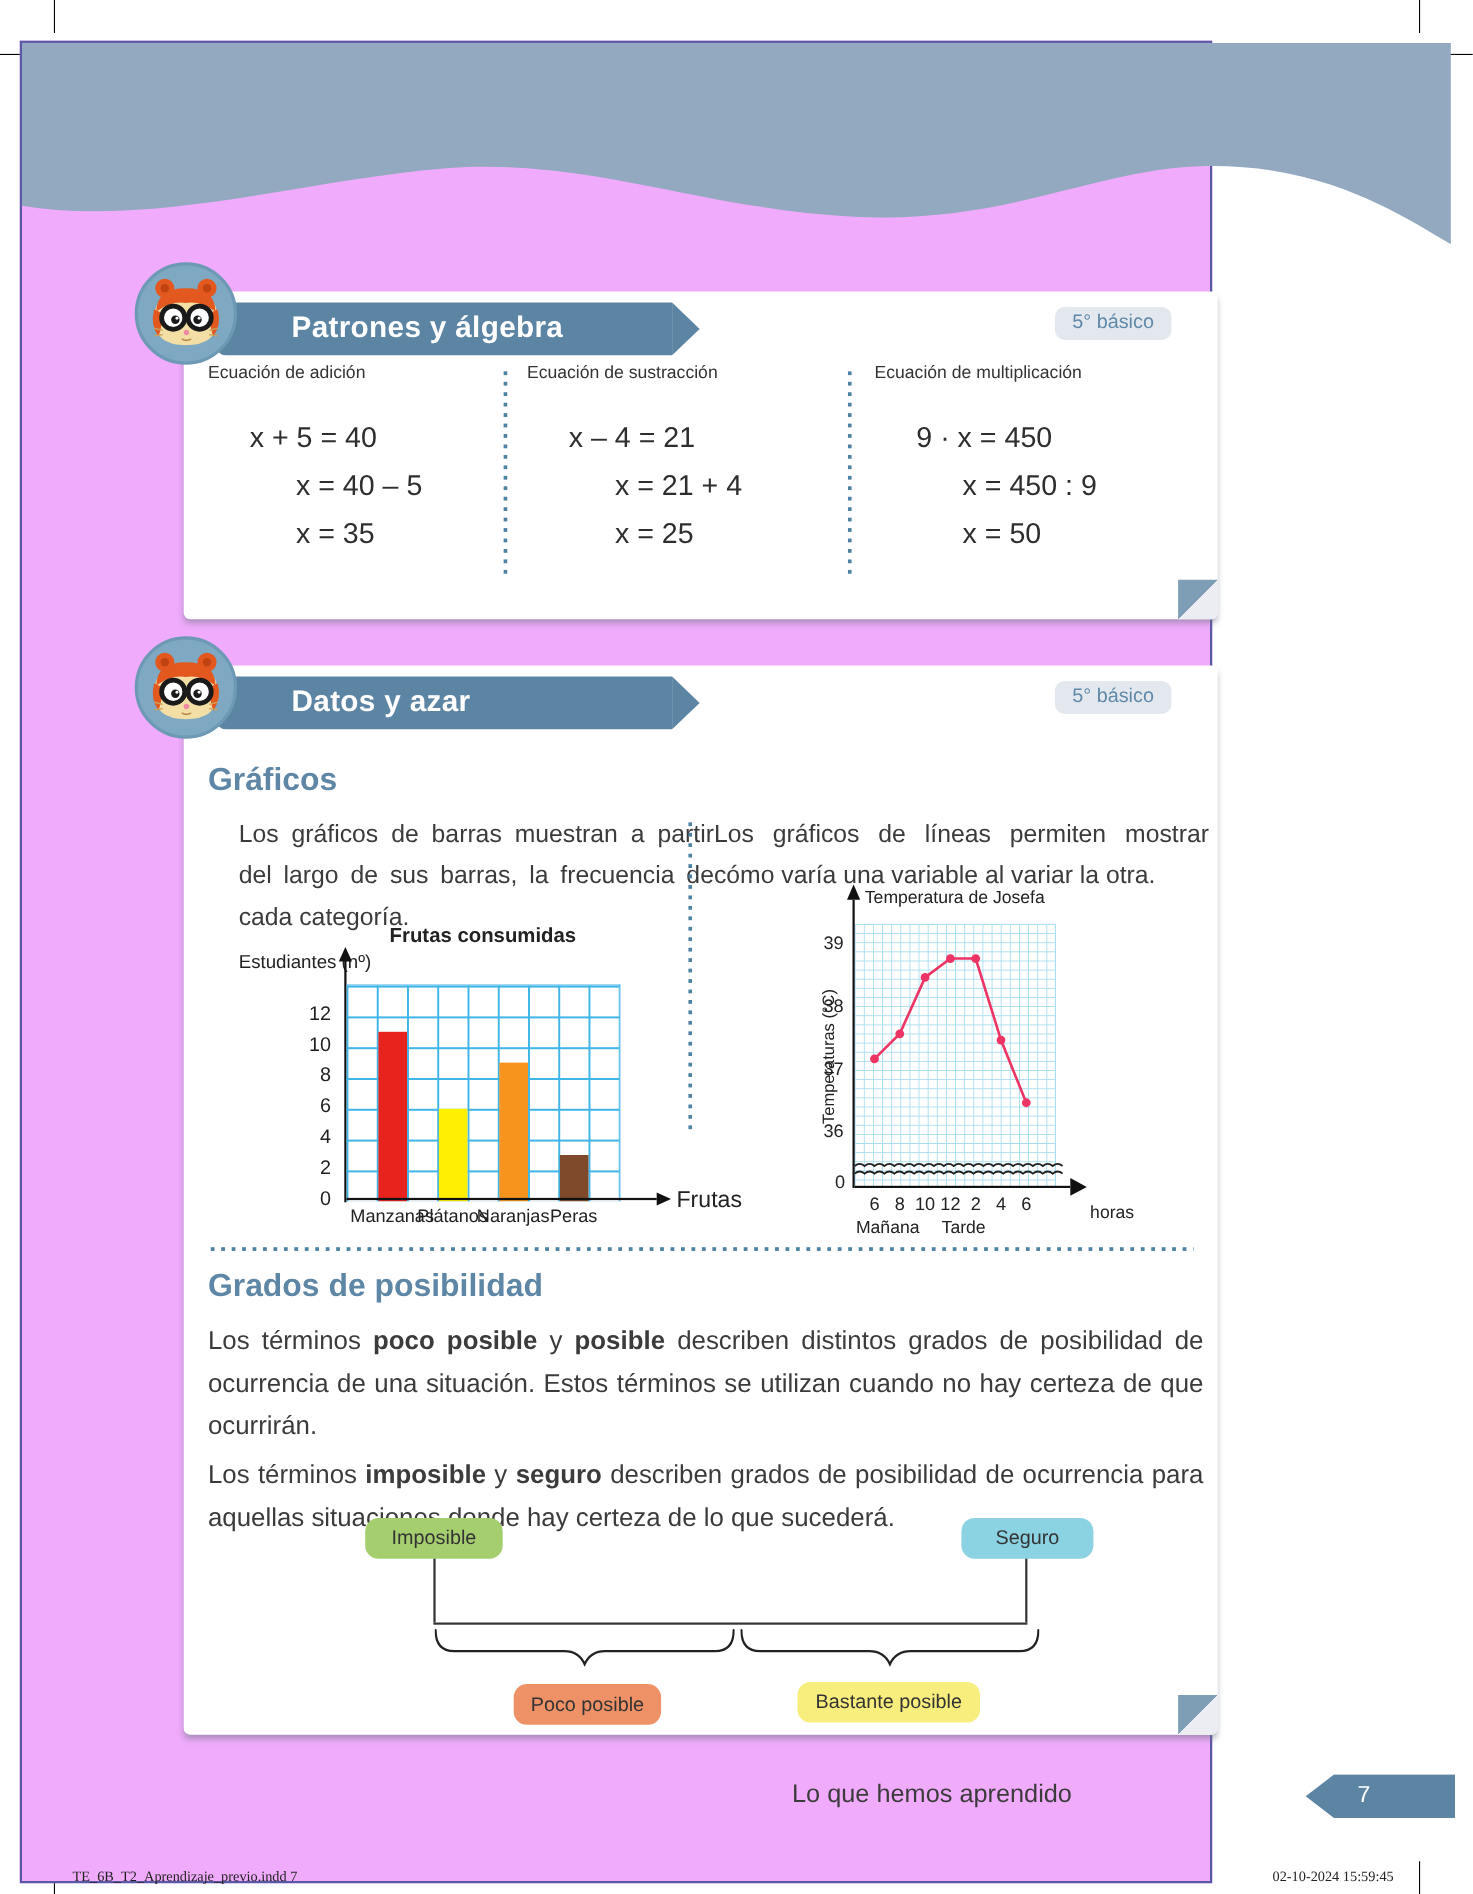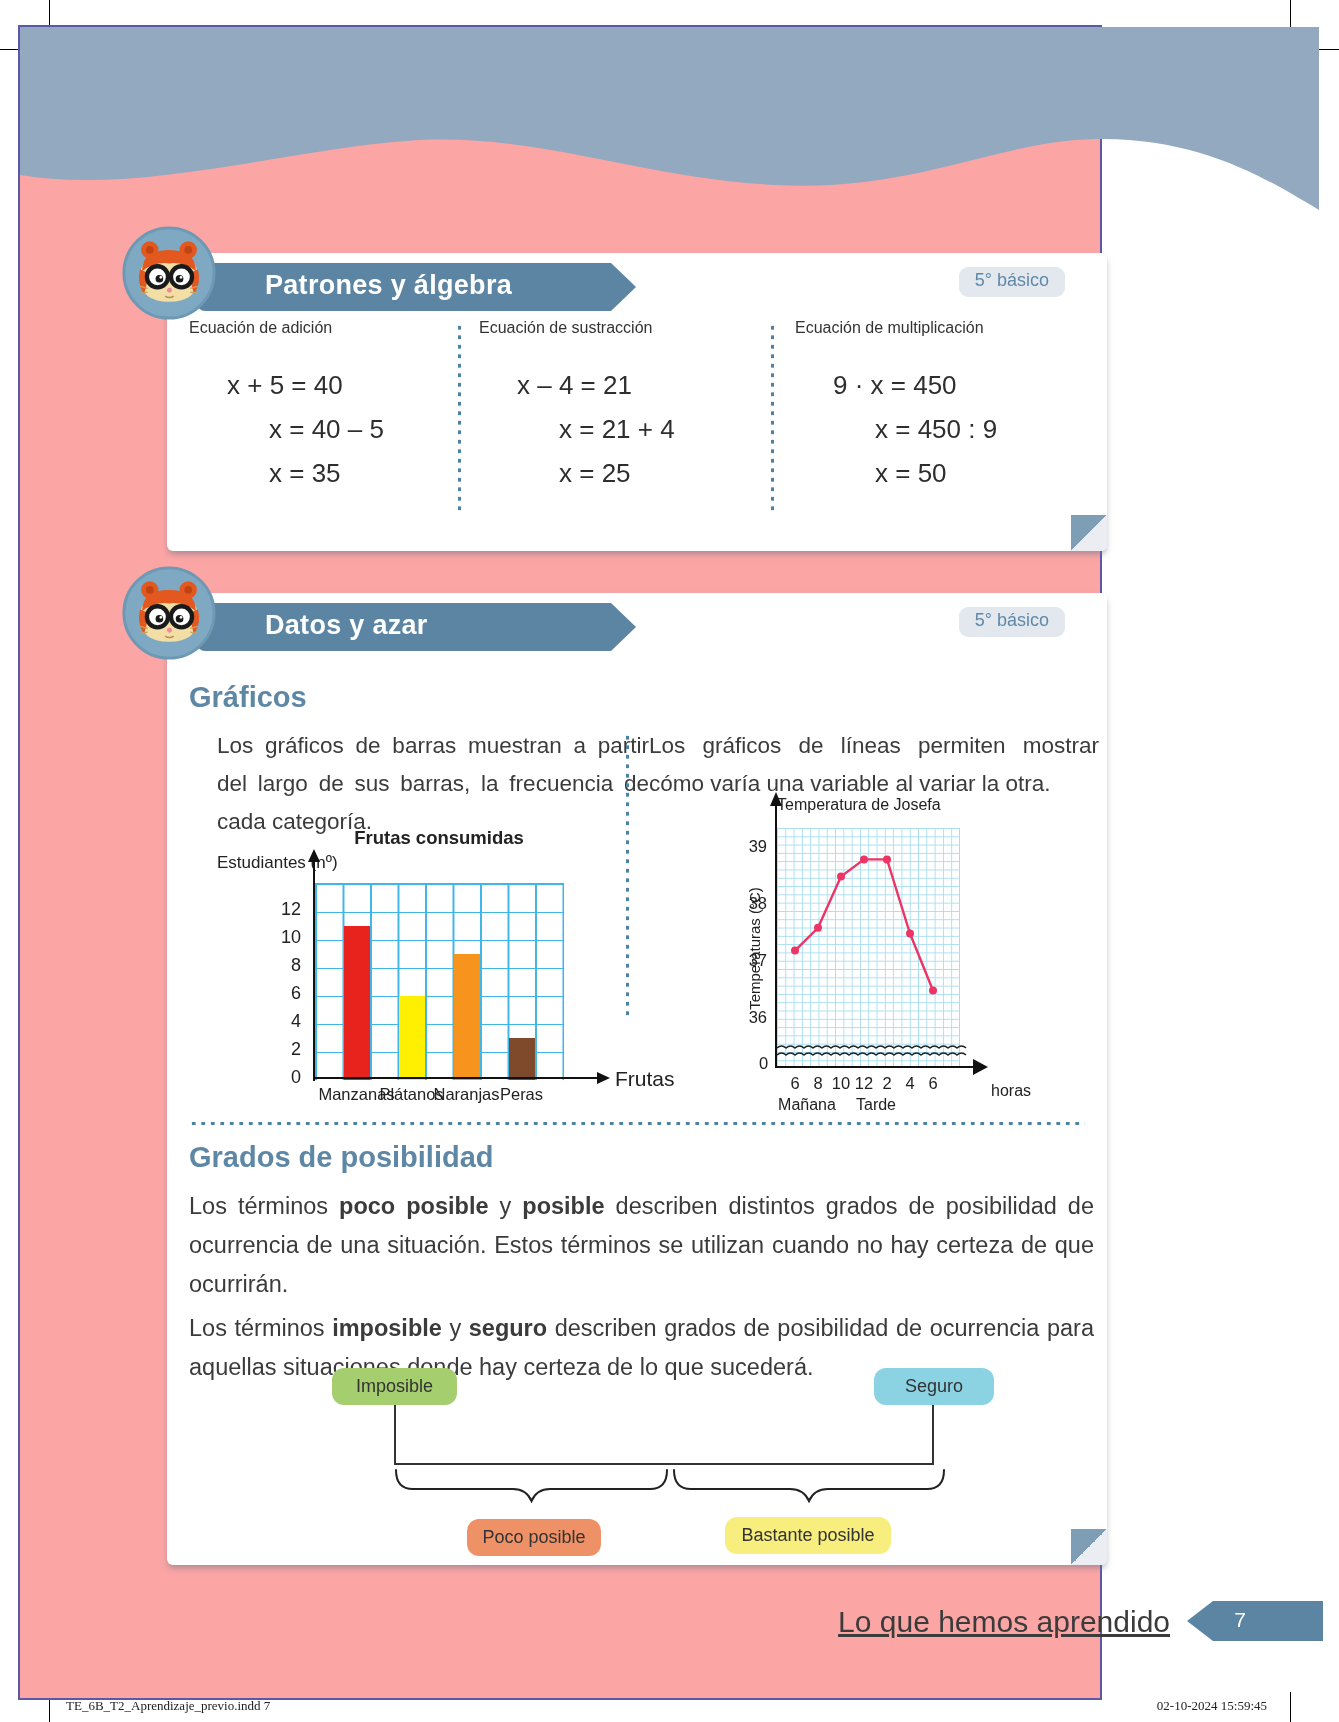--- a/index.html
+++ b/index.html
@@ -1,19 +1,19 @@
 <!DOCTYPE html>
 <html><head>
 <meta charset="utf-8">
 <style>
   html,body{margin:0;padding:0;background:#fff;}
   body{width:1339px;height:1722px;font-family:"Liberation Sans","DejaVu Sans",sans-serif;color:#3b3b3b;}
   .sheet{position:relative;width:1339px;height:1722px;background:#fff;overflow:hidden;}
   .cm{position:absolute;background:#000;}
-  .trim{position:absolute;left:18px;top:25px;width:1084px;height:1675px;background:#fca5a5;border:2px solid #5C58A8;box-sizing:border-box;}
+  .trim{position:absolute;left:18px;top:37px;width:1084px;height:1675px;background:#f0abfc;border:2px solid #5C58A8;box-sizing:border-box;}
   .wave{position:absolute;left:0;top:0;width:1299px;height:185px;display:block;}
 
   
   .card{position:absolute;left:147px;width:940px;background:#fff;border-radius:6px;box-shadow:0 4px 6px -1px rgba(110,115,130,.55);}
   .card-algebra{top:226px;height:298px;}
   .card-datos{top:566px;height:972px;}
   .fold{position:absolute;right:0;bottom:0;width:36px;height:36px;background:linear-gradient(315deg,#ECEDF2 0 50%,#7E9EB5 50% 100%);border-bottom-right-radius:6px;}
 
   .mascot{position:absolute;left:-46px;top:-28px;width:96px;height:96px;z-index:3;}
   .banner{position:absolute;left:30px;top:10px;width:414px;height:48px;background:#5C84A3;border-radius:8px 0 0 8px;z-index:2;}
@@ -60,21 +60,21 @@
   .bc-xaxis{position:absolute;left:128px;top:254px;width:282px;height:2px;background:#111;}
   .bc-xarrow{position:absolute;left:410px;top:249px;border-left:13px solid #111;border-top:6px solid transparent;border-bottom:6px solid transparent;}
   .bc-yticks{position:absolute;left:88px;top:60px;width:34px;height:196px;}
   .bc-yticks span{position:absolute;right:8px;font-size:18px;color:#222;}
   .bc-cats{position:absolute;left:128px;top:262px;width:248px;height:22px;}
   .bc-cats span{position:absolute;transform:translateX(-50%);font-size:16.5px;color:#222;white-space:nowrap;}
   .bc-xlabel{position:absolute;left:428px;top:244px;font-size:21px;color:#222;}
 
   
   .line-chart{position:absolute;left:570px;top:195px;width:310px;height:335px;}
-  .lc-title{position:absolute;left:40px;top:8px;width:182px;font-size:16px;color:#222;white-space:nowrap;}
+  .lc-title{position:absolute;left:40px;top:8px;width:182px;text-align:center;font-size:16px;color:#222;white-space:nowrap;}
   .lc-ylabel{position:absolute;left:-103px;top:152px;width:240px;text-align:center;font-size:15px;color:#222;transform:rotate(-90deg);}
   .lc-plot{position:absolute;left:40px;top:40px;width:182px;height:240px;background-image:linear-gradient(to right,#A8DEF1 1px,transparent 1px),linear-gradient(to bottom,#A8DEF1 1px,transparent 1px);background-size:8.3px 8.3px;background-color:#fff;border-right:1px solid #A8DEF1;}
   .lc-plot svg{position:absolute;left:0;top:0;overflow:visible;}
   .lc-yaxis{position:absolute;left:38px;top:18px;width:2px;height:262px;background:#111;}
   .lc-yarrow{position:absolute;left:33px;top:4px;border-bottom:14px solid #111;border-left:6px solid transparent;border-right:6px solid transparent;}
   .lc-xaxis{position:absolute;left:40px;top:278px;width:196px;height:2px;background:#111;}
   .lc-xarrow{position:absolute;left:236px;top:271px;border-left:15px solid #111;border-top:8px solid transparent;border-bottom:8px solid transparent;}
   .lc-yticks{position:absolute;left:0;top:0;width:34px;height:300px;}
   .lc-yticks span{position:absolute;right:4px;font-size:16.5px;color:#222;}
   .lc-origin{position:absolute;left:22px;top:266px;font-size:16.5px;color:#222;}
@@ -95,21 +95,21 @@
   .pill-yellow{left:558px;top:924px;width:166px;background:#F7EE7E;}
   .conn{position:absolute;background:#333;}
   .conn-vl{left:227px;top:812px;width:2px;height:58px;}
   .conn-vr{left:765px;top:812px;width:2px;height:58px;}
   .conn-h{left:227px;top:870px;width:540px;height:2px;}
   .brace{position:absolute;top:874px;height:36px;}
   .b-left{left:228px;width:273px;}
   .b-right{left:506px;width:272px;}
 
   
-  .footer-label{position:absolute;left:700px;top:1578px;width:450px;text-align:right;font-size:30px;color:#3b3b3b;text-decoration:underline;}
+  .footer-label{position:absolute;left:700px;top:1578px;width:450px;text-align:left;font-size:23px;color:#3b3b3b;}
   .page-tab{position:absolute;left:1167px;top:1574px;width:136px;height:40px;background:#5C84A3;clip-path:polygon(0 50%,26px 0,100% 0,100% 100%,26px 100%);}
   .page-tab span{position:absolute;left:36px;top:7px;width:34px;text-align:center;color:#fff;font-size:21px;}
 
   .print-file{position:absolute;left:66px;top:1698px;font-family:"Liberation Serif","DejaVu Serif",serif;font-size:13px;color:#222;}
   .print-time{position:absolute;left:1000px;top:1698px;width:267px;text-align:right;font-family:"Liberation Serif","DejaVu Serif",serif;font-size:13px;color:#222;}
 </style>
 </head>
 <body>
 
 <div class="sheet">

